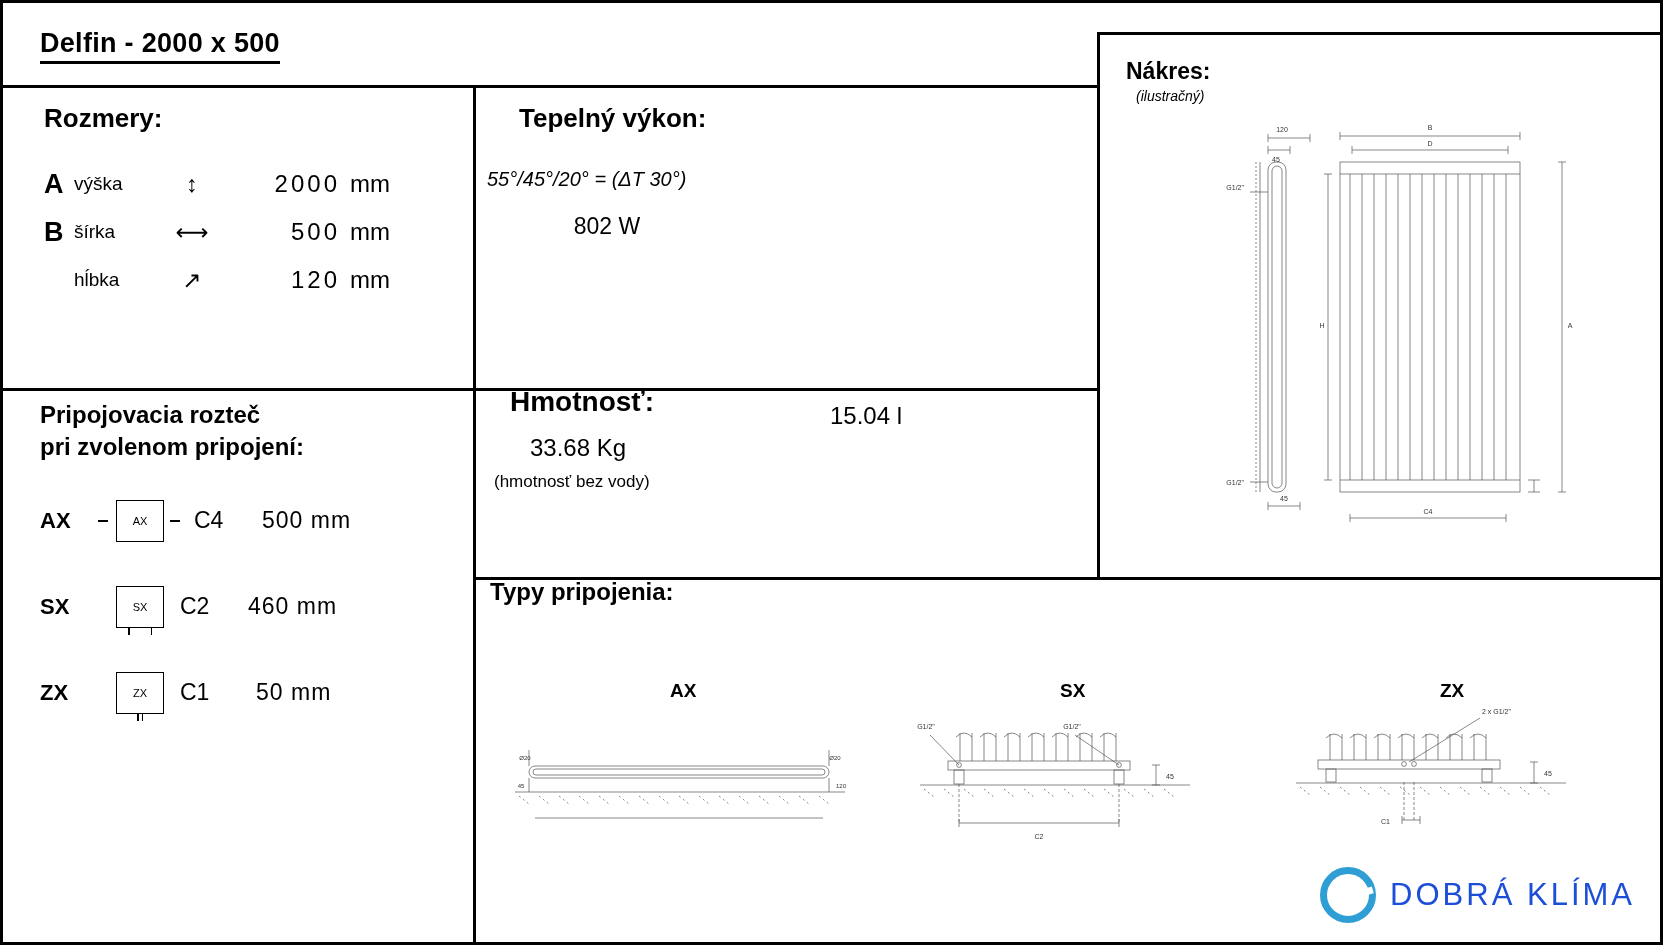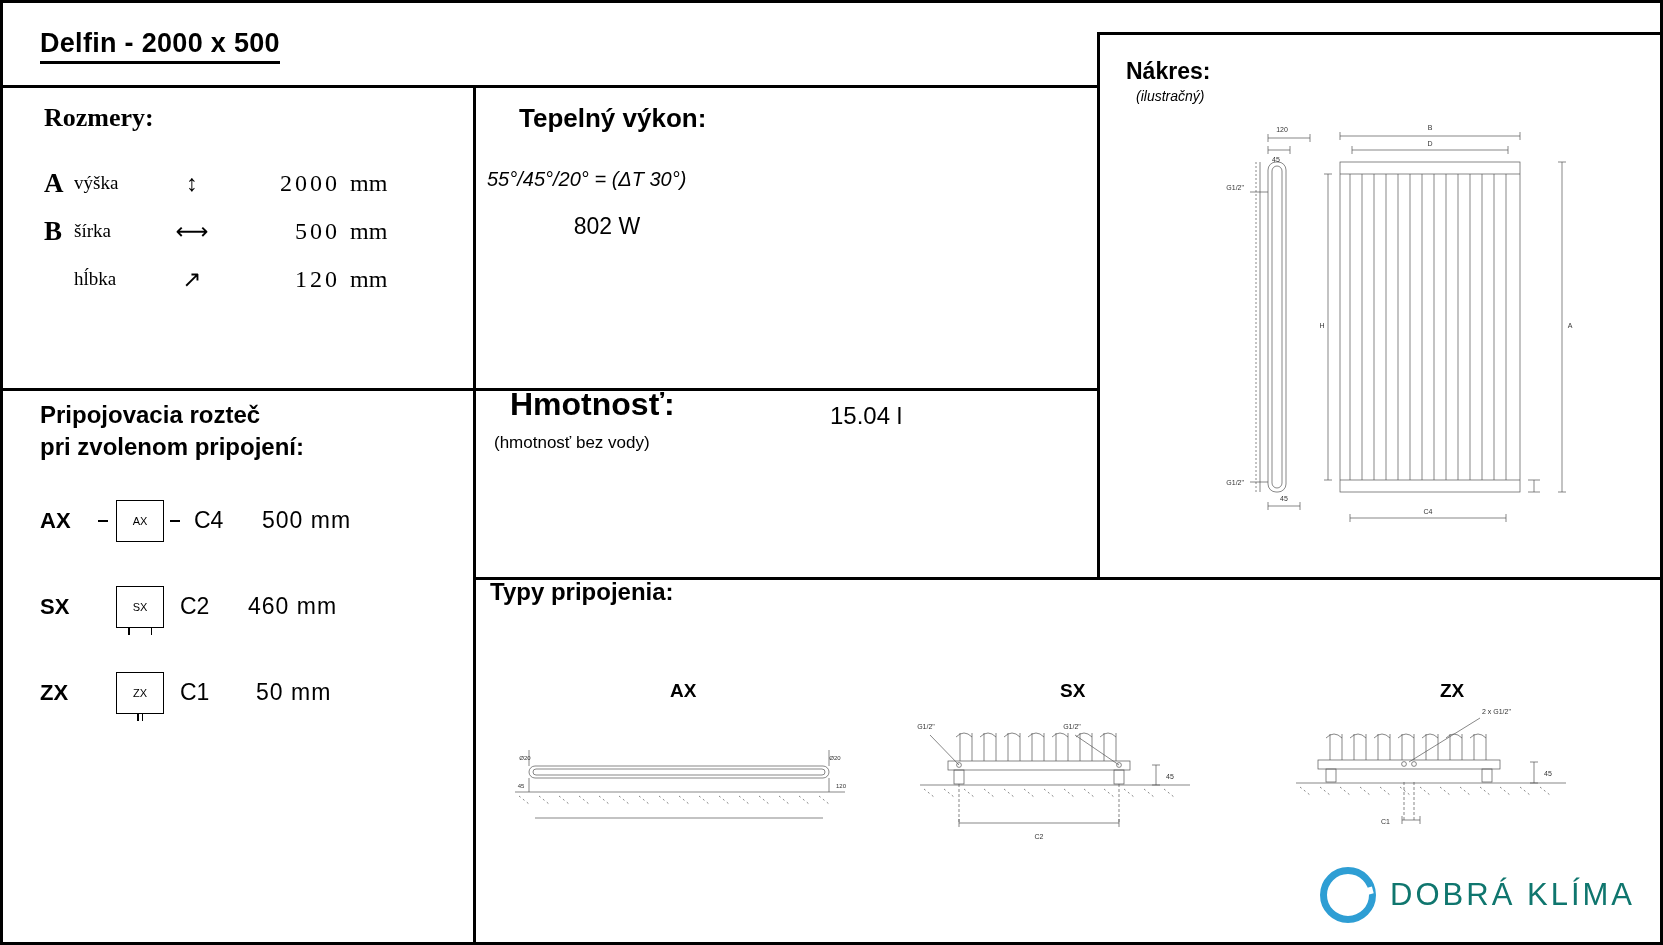--- a/index.html
+++ b/index.html
@@ -33,21 +33,21 @@
     letter-spacing: 0.3px;
   }
 
   
   .h-big {
     font-size: 26px;
     font-weight: bold;
   }
 
   
-  #dims { position: absolute; left: 44px; top: 103px; font-family: Liberation Serif, serif; }
+  #dims { position: absolute; left: 44px; top: 103px; }
   #dims .head { margin-bottom: 26px; }
   .dim-row {
     display: flex;
     align-items: center;
     height: 48px;
   }
   .dim-letter {
     width: 30px;
     font-size: 27px;
     font-weight: bold;
@@ -88,21 +88,21 @@
     font-size: 23px;
     text-align: center;
     margin-top: 22px;
     padding-right: 60px;
   }
 
   
   #wv { position: absolute; left: 494px; top: 386px; width: 600px; }
   .wv-cols { display: flex; }
   .wv-col { width: 300px; }
-  .wv-head { font-size: 32px; font-weight: bold; margin-left: 16px;}
+  .wv-head { font-size: 28px; font-weight: bold; margin-left: 16px;}
   .wv-val { font-size: 24px; margin-top: 16px; margin-left: 36px;}
   .wv-note { font-size: 17px; margin-top: 10px; }
 
   
   #conn { position: absolute; left: 40px; top: 399px; }
   #conn .head { font-size: 24px; font-weight: bold; line-height: 1.35; }
   .conn-row {
     display: flex;
     align-items: center;
     height: 86px;
@@ -170,21 +170,21 @@
     content: "";
     position: absolute;
     width: 12px; height: 7px;
     background: #ffffff;
     right: -4px; top: 14px;
     transform: rotate(-15deg);
   }
   #logo .txt {
     font-size: 31px;
     letter-spacing: 3px;
-    color: #0f766e;
+    color: #1d4ed8;
   }
 
   svg text { font-family: "Liberation Sans", sans-serif; }
 </style>
 </head>
 <body>
 
 <div id="sheet">
 
   <div class="line" style="left:0;top:0;width:1663px;height:3px;"></div>
@@ -237,20 +237,21 @@
         <div class="heat-cond">55°/45°/20° = (ΔT 30°)</div>
         <div class="heat-val">802 W</div>
       </div>
     </div>
   </div>
 
   <div id="wv">
     <div class="wv-cols">
       <div class="wv-col">
         <div class="wv-head">Hmotnosť:</div>
+        <div class="wv-val">33.68 Kg</div>
         <div class="wv-note">(hmotnosť bez vody)</div>
       </div>
       <div class="wv-col">
         <div class="wv-val">15.04 l</div>
       </div>
     </div>
   </div>
 
   <div id="conn">
     <div class="head">

